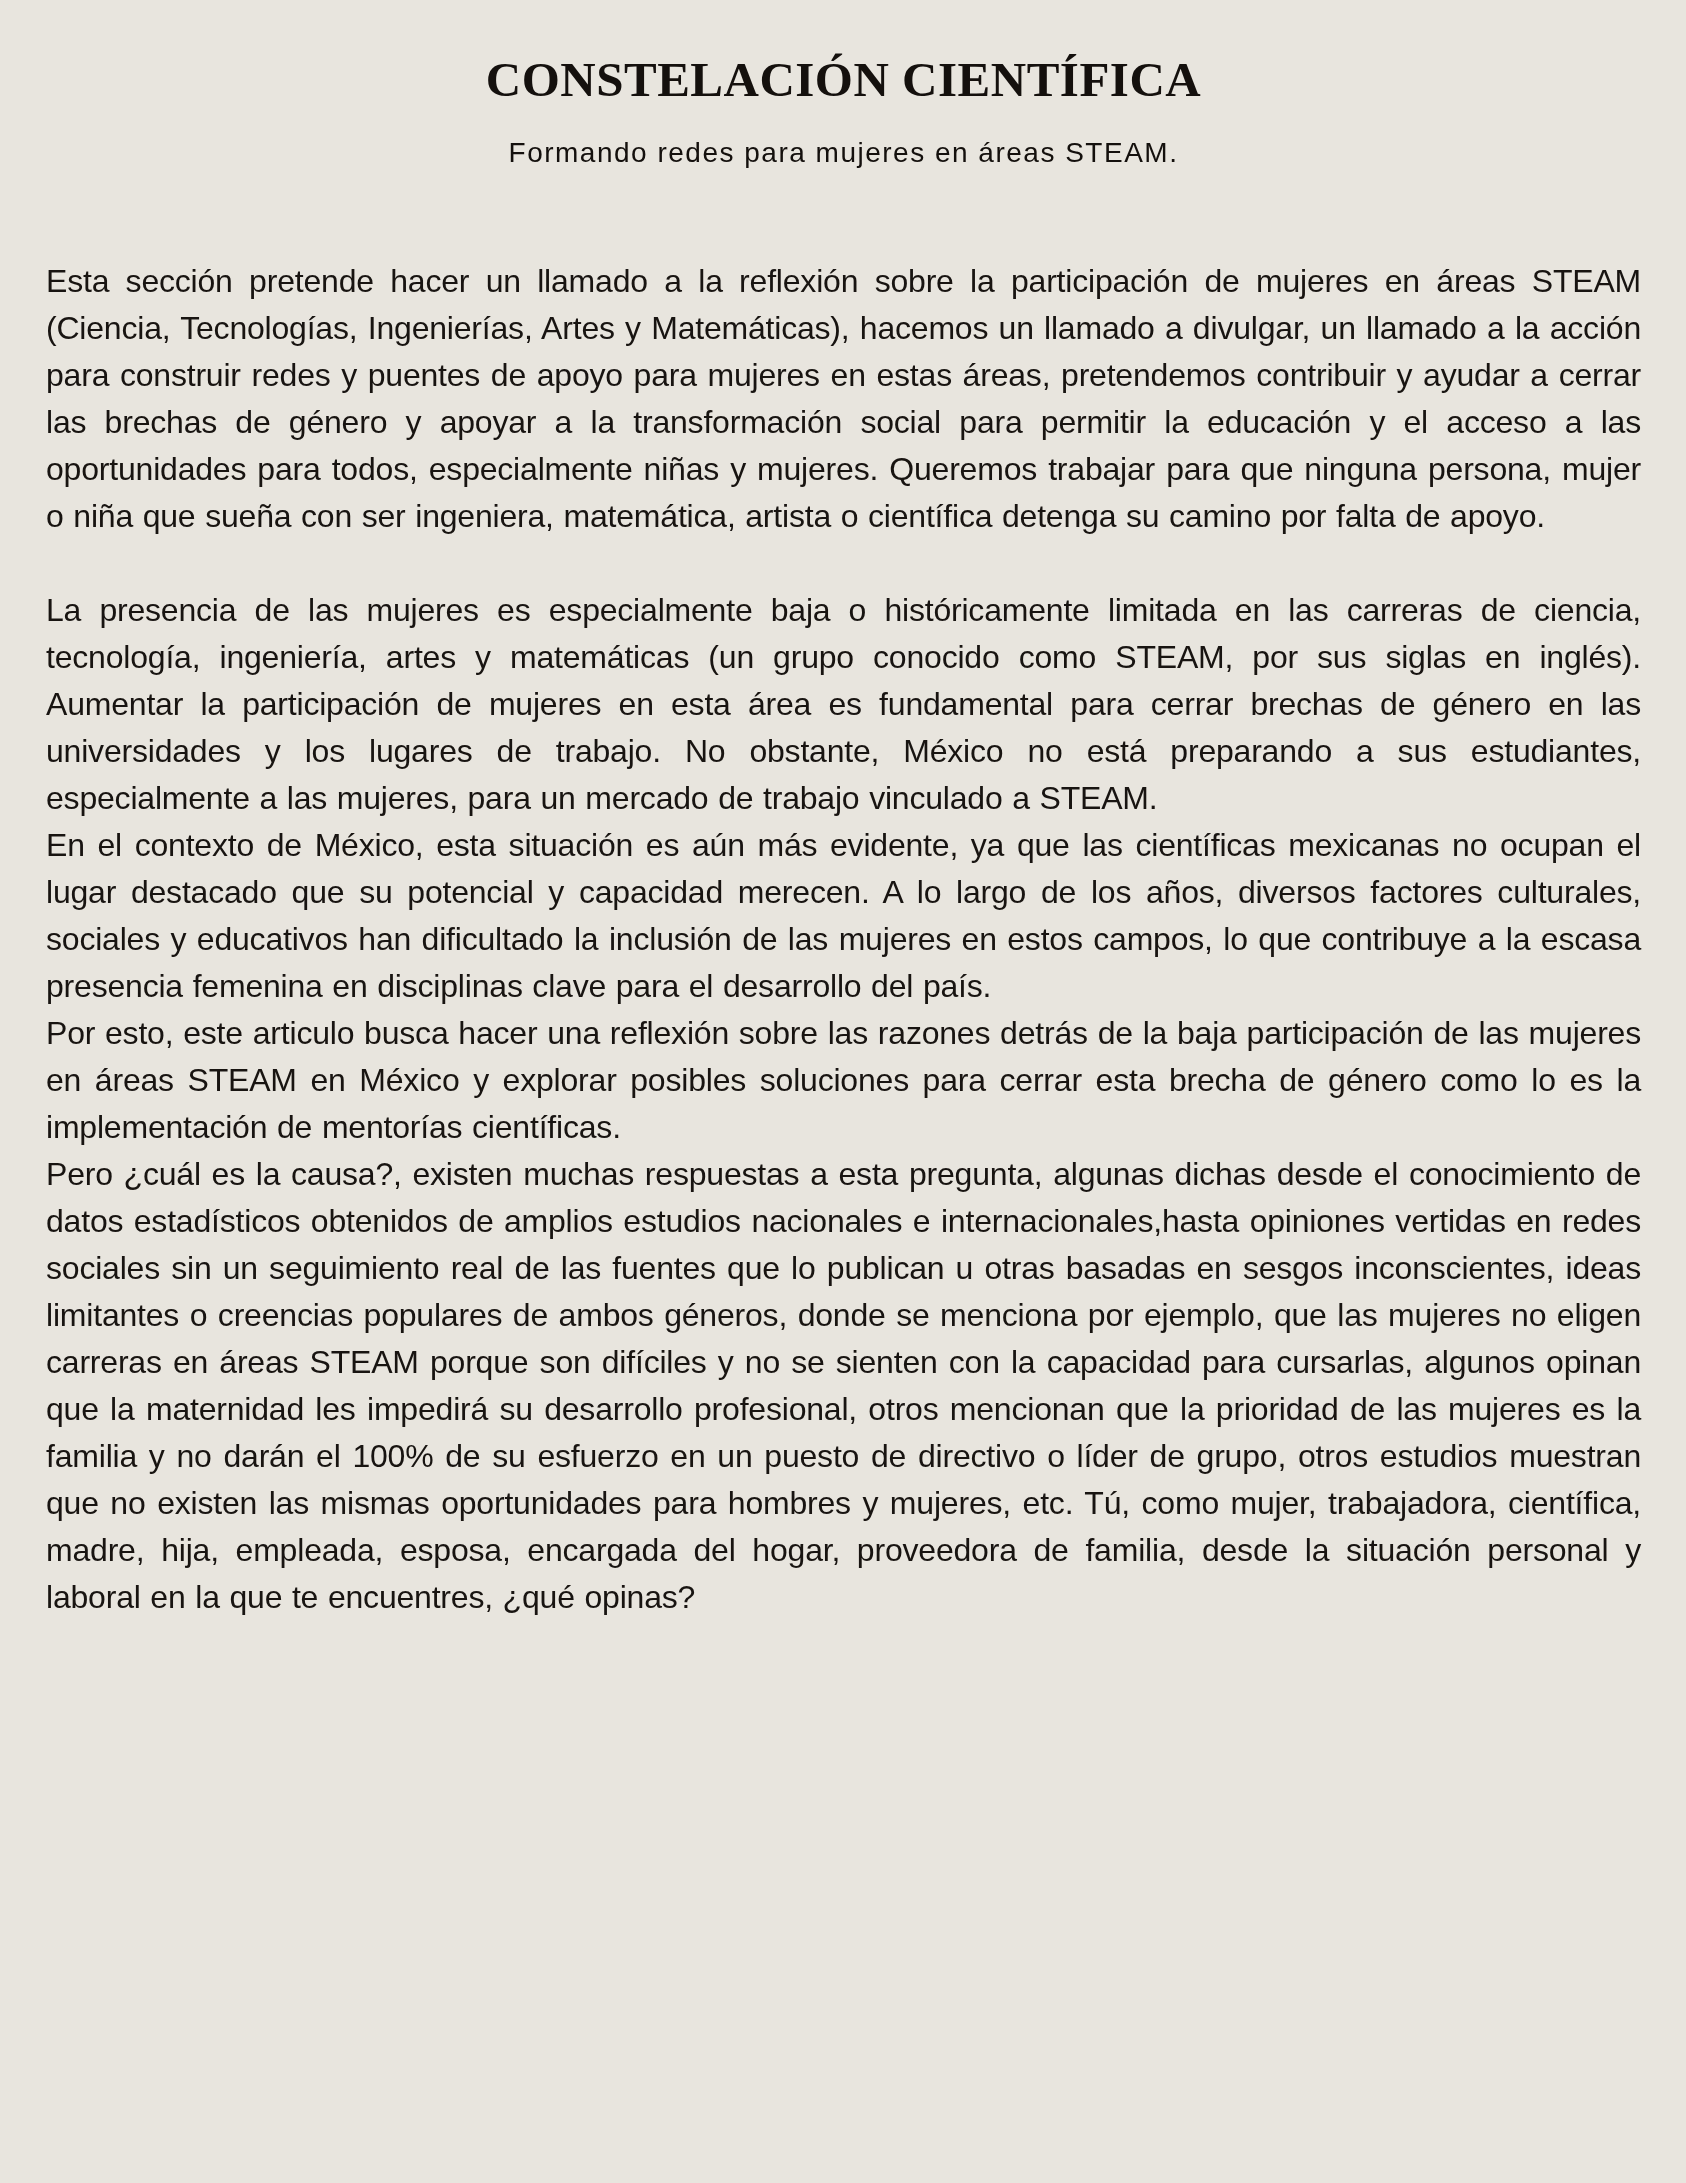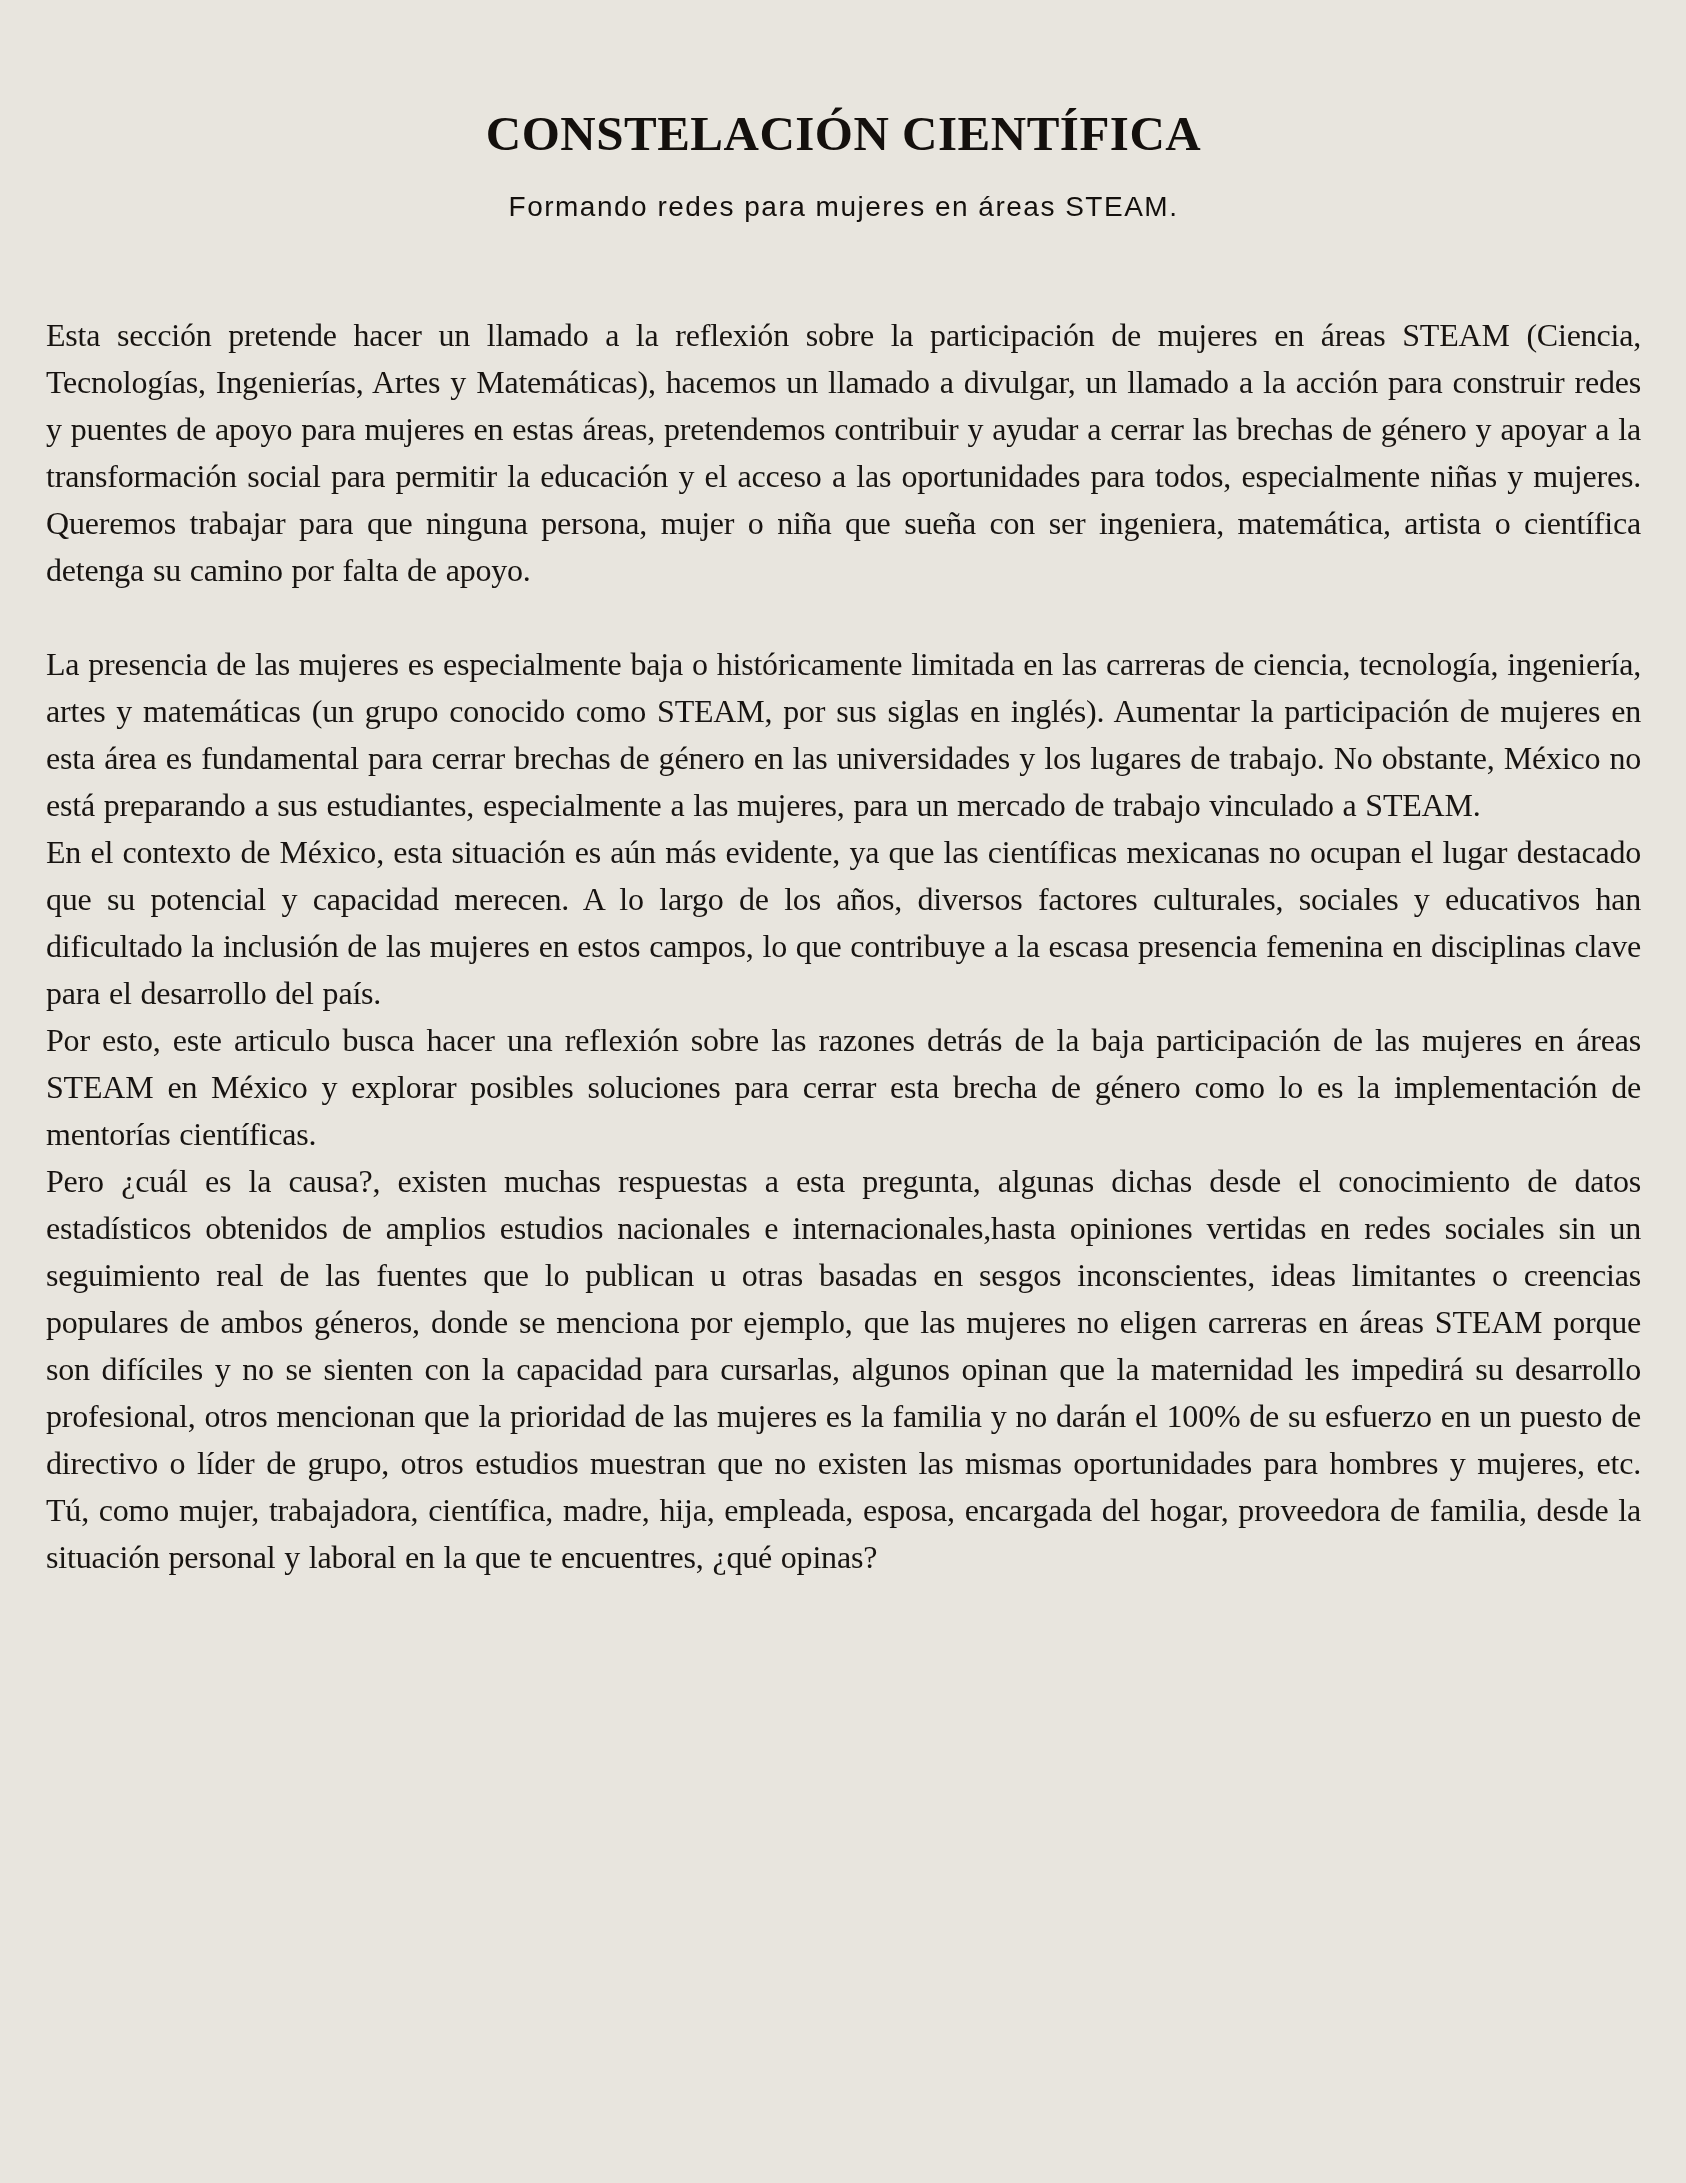--- a/index.html
+++ b/index.html
@@ -10,21 +10,21 @@
     width: 1687px;
     height: 2183px;
     background: #e8e5de;
     color: #181411;
     overflow: hidden;
   }
   .page {
     box-sizing: border-box;
     width: 1687px;
     height: 2183px;
-    padding: 107px 46px 0 46px;
+    padding: 53px 46px 0 46px;
   }
   .doc-header {
     text-align: center;
   }
   .doc-title {
     margin: 0 0 29px 0;
     font-family: "Liberation Serif", "DejaVu Serif", serif;
     font-weight: 700;
     font-size: 49px;
     line-height: 1.1;
@@ -34,21 +34,21 @@
   .doc-subtitle {
     margin: 0 0 89px 0;
     font-family: "Liberation Sans", "DejaVu Sans", sans-serif;
     font-weight: 400;
     font-size: 28px;
     line-height: 1.2;
     letter-spacing: 1.5px;
     color: #14100d;
   }
   .article {
-    font-family: Liberation Serif, serif;
+    font-family: Liberation Sans, sans-serif;
     font-size: 32px;
     line-height: 47px;
     letter-spacing: -0.2px;
     word-spacing: 1px;
   }
   .article p {
     margin: 0;
     text-align: justify;
     text-justify: inter-word;
   }

